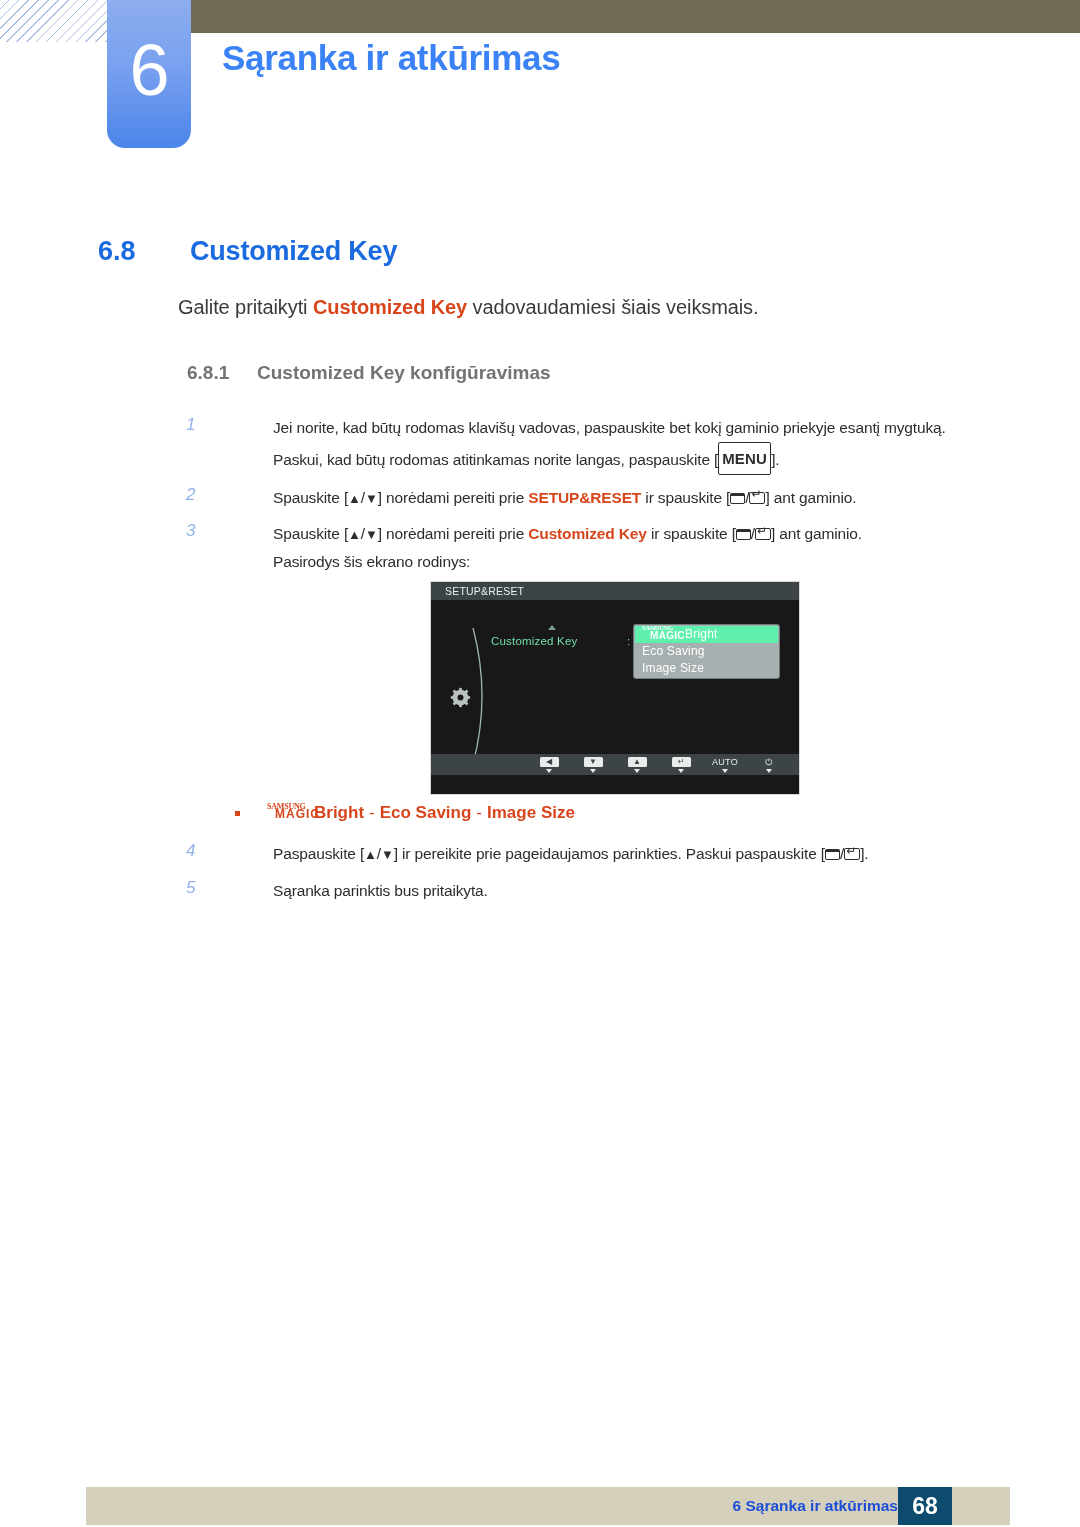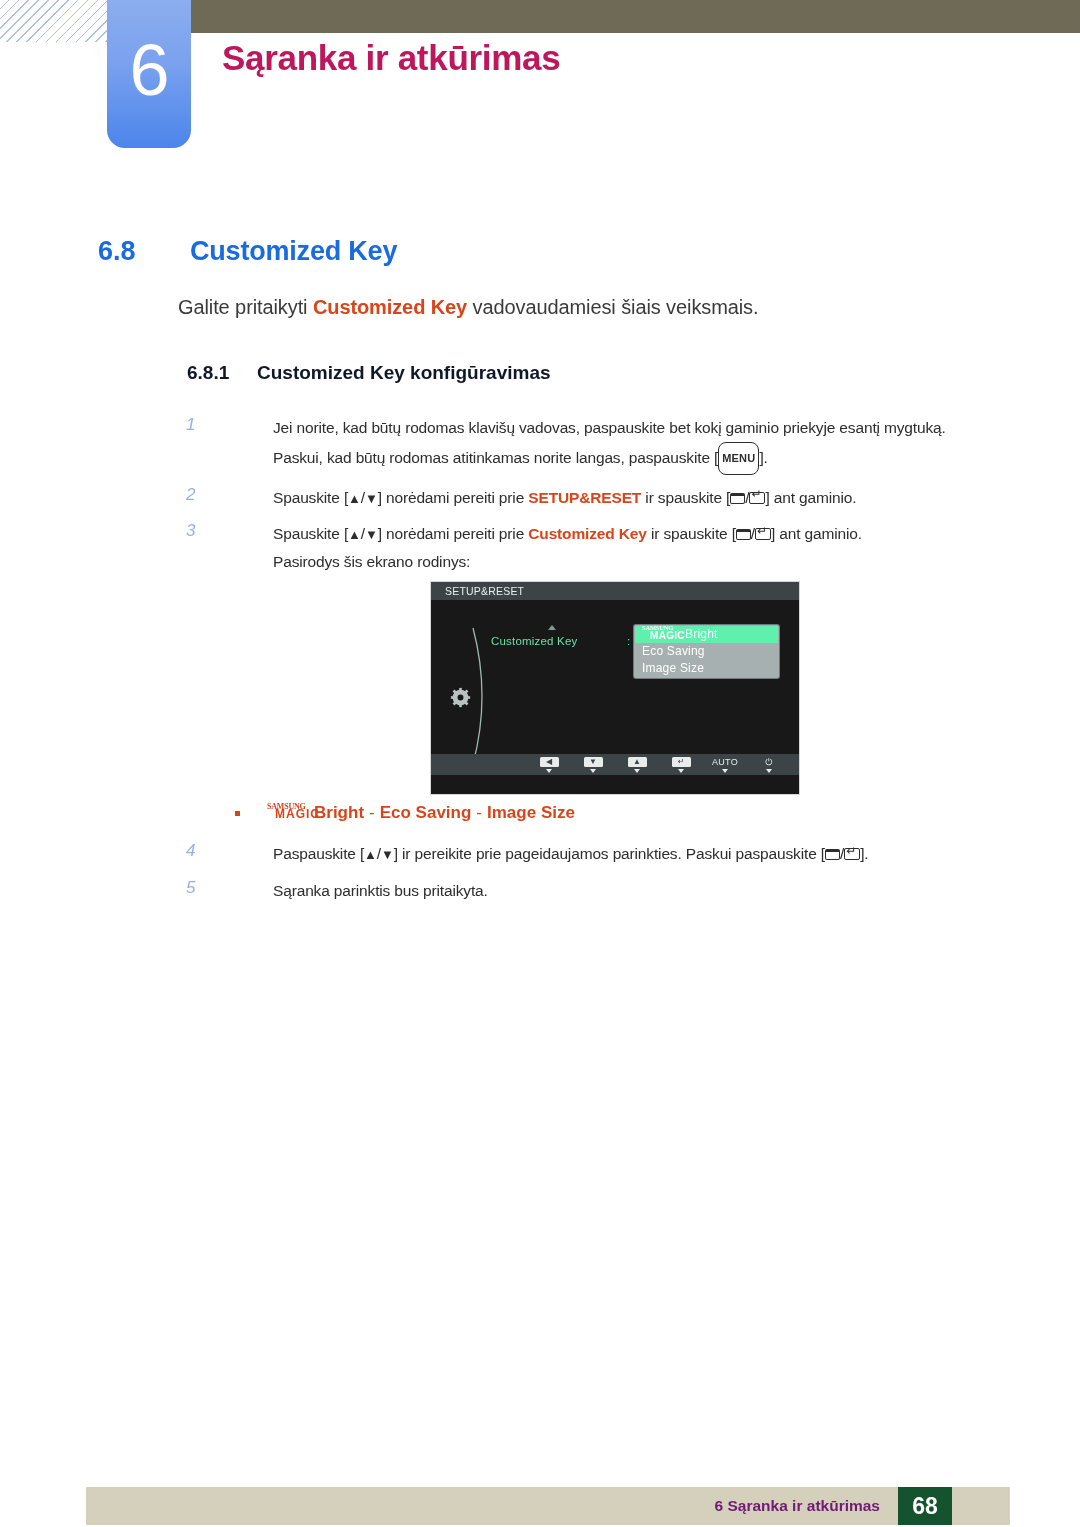--- a/index.html
+++ b/index.html
@@ -40,21 +40,21 @@
   .chap-num {
     color: #ffffff;
     font-size: 72px;
     font-weight: 400;
     line-height: 1;
     margin-top: 2px;
     letter-spacing: -1px;
   }
   .chap-title {
     position: absolute; left: 222px; top: 38px;
-    color: #be185d;
+    color: #3b82f6;
     font-size: 35px;
     font-weight: bold;
     letter-spacing: -0.3px;
   }
 
   
   .h1row {
     position: absolute; left: 98px; top: 236px;
     display: flex; align-items: baseline;
     color: #1a6ae0;
@@ -68,21 +68,21 @@
     position: absolute; left: 178px; top: 296px;
     font-size: 20px;
     color: #3a3a3a;
     letter-spacing: -0.1px;
   }
   .kw { color: #d9451b; font-weight: bold; }
 
   .h2row {
     position: absolute; left: 187px; top: 362px;
     display: flex; align-items: baseline;
-    color: #0f172a;
+    color: #737373;
     font-size: 19px;
     font-weight: bold;
   }
   .h2row .h2num { width: 70px; }
 
   
   .steps {
     position: absolute; left: 186px; top: 414px;
     width: 810px;
   }
@@ -103,23 +103,23 @@
     line-height: 1.78;
     color: #2d2d2d;
     letter-spacing: -0.15px;
     margin-left: 45px;
   }
 
   
   .kbox {
     display: inline-block;
     border: 1.6px solid #2d2d2d;
-    border-radius: 8px;
+    border-radius: 2px;
     padding: 8px 3px;
-    font-size: 11px;
+    font-size: 15px;
     font-weight: bold;
     line-height: 15px;
     vertical-align: 1px;
     letter-spacing: .2px;
   }
   .tri { font-size: 13px; vertical-align: .5px; }
   .ico-rect {
     display: inline-block;
     width: 15px; height: 11px;
     border: 1.8px solid #2d2d2d;
@@ -278,28 +278,27 @@
   .sep { color: #d9451b; padding: 0 5px; font-weight: normal; }
 
   
   .footer {
     position: absolute; left: 86px; top: 1487px;
     width: 924px; height: 38px;
     background: #d5d0bc;
     display: flex; align-items: center; justify-content: flex-end;
   }
   .footer-text {
-    color: #701a75;
+    color: #1d4ed8;
     font-size: 15.5px;
     font-weight: bold;
-    padding-right: 18px;
   }
   .footer-page {
     width: 54px; height: 38px;
-    background: #14532d;
+    background: #0c4a6e;
     color: #ffffff;
     font-size: 23px;
     font-weight: bold;
     display: flex; align-items: center; justify-content: center;
     margin-right: 58px;
   }
 </style>
 </head>
 <body>
 

